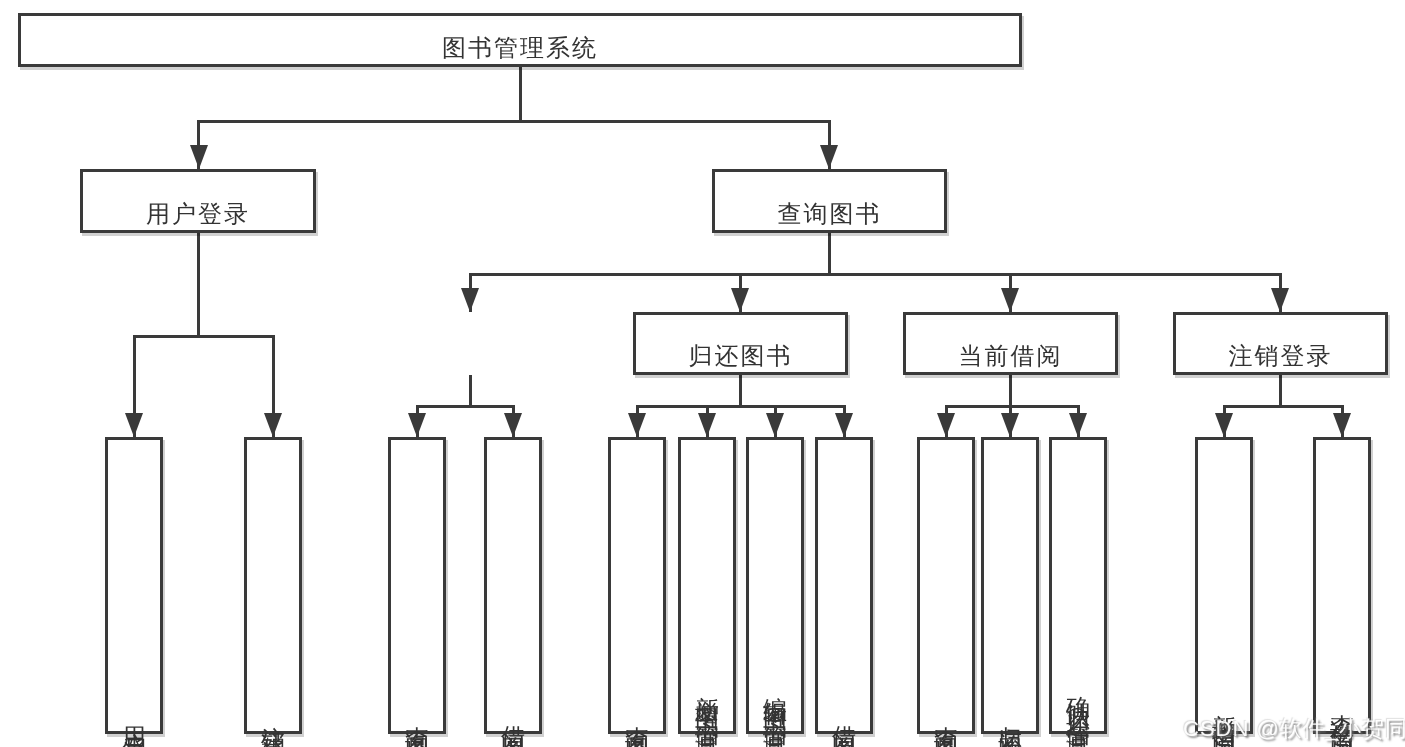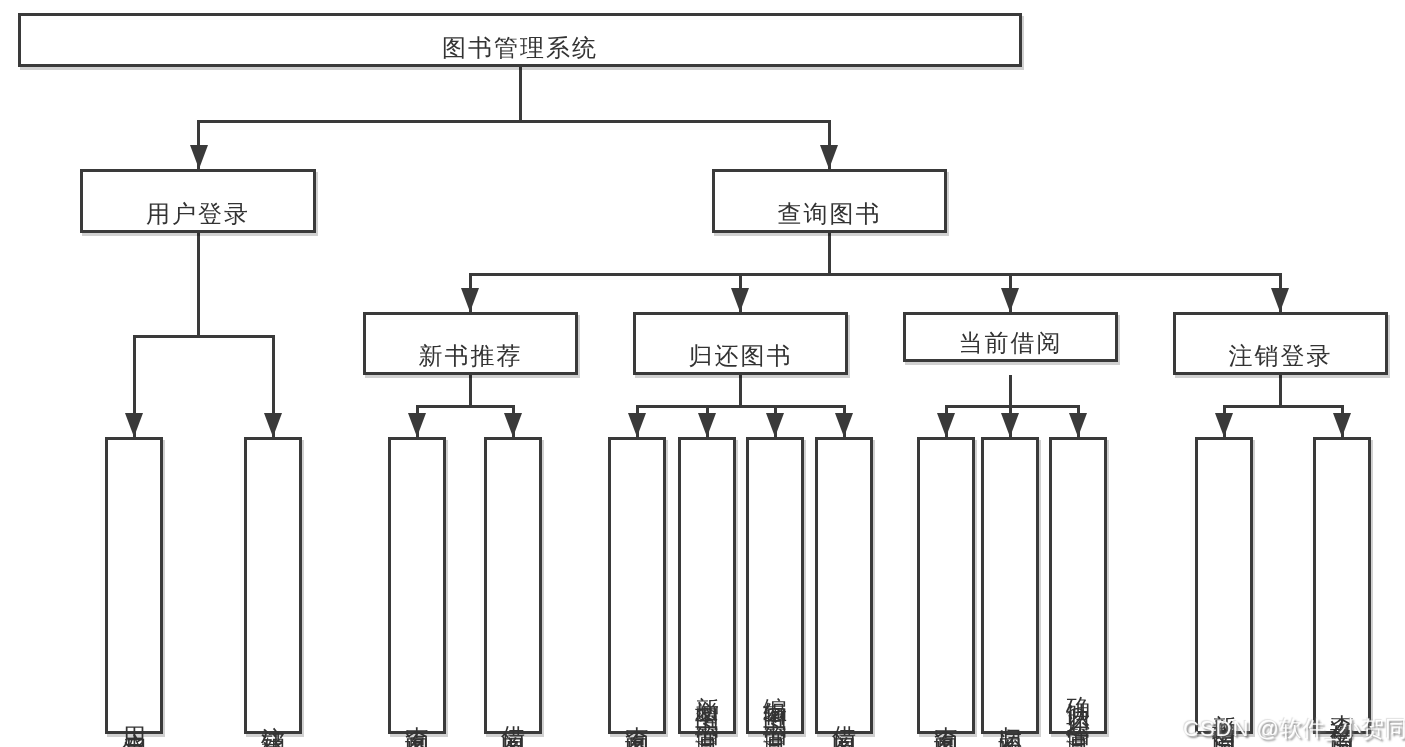--- a/index.html
+++ b/index.html
@@ -121,27 +121,24 @@
     <span class="hlabel">图书管理系统</span>
   </div>
 
   <div class="box" style="left:80px;top:169px;width:236px;height:64px">
     <span class="hlabel">用户登录</span>
   </div>
   <div class="box" style="left:712px;top:169px;width:235px;height:64px">
     <span class="hlabel">查询图书</span>
   </div>
 
-  <div class="box" style="left:363px;top:312px;width:215px;height:63px">
-    <span class="hlabel">新书推荐</span>
-  </div>
   <div class="box" style="left:633px;top:312px;width:215px;height:63px">
     <span class="hlabel">归还图书</span>
   </div>
-  <div class="box" style="left:903px;top:312px;width:215px;height:50px">
+  <div class="box" style="left:903px;top:312px;width:215px;height:63px">
     <span class="hlabel">当前借阅</span>
   </div>
   <div class="box" style="left:1173px;top:312px;width:215px;height:63px">
     <span class="hlabel">注销登录</span>
   </div>
 
   <div class="box" style="left:105px;top:437px;width:58px;height:297px">
     <span class="vlabel">用户登录</span>
   </div>
   <div class="box" style="left:244px;top:437px;width:58px;height:297px">

